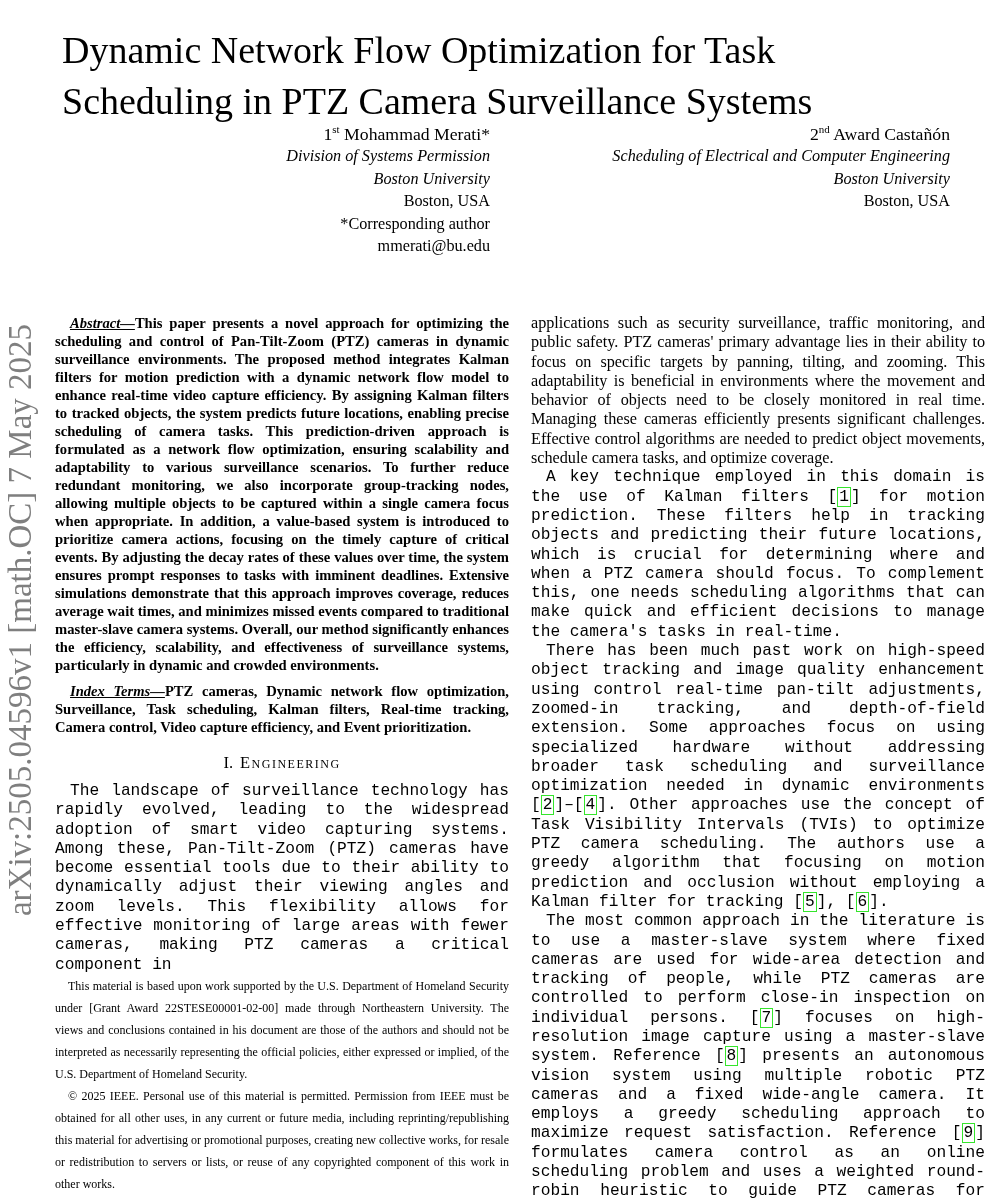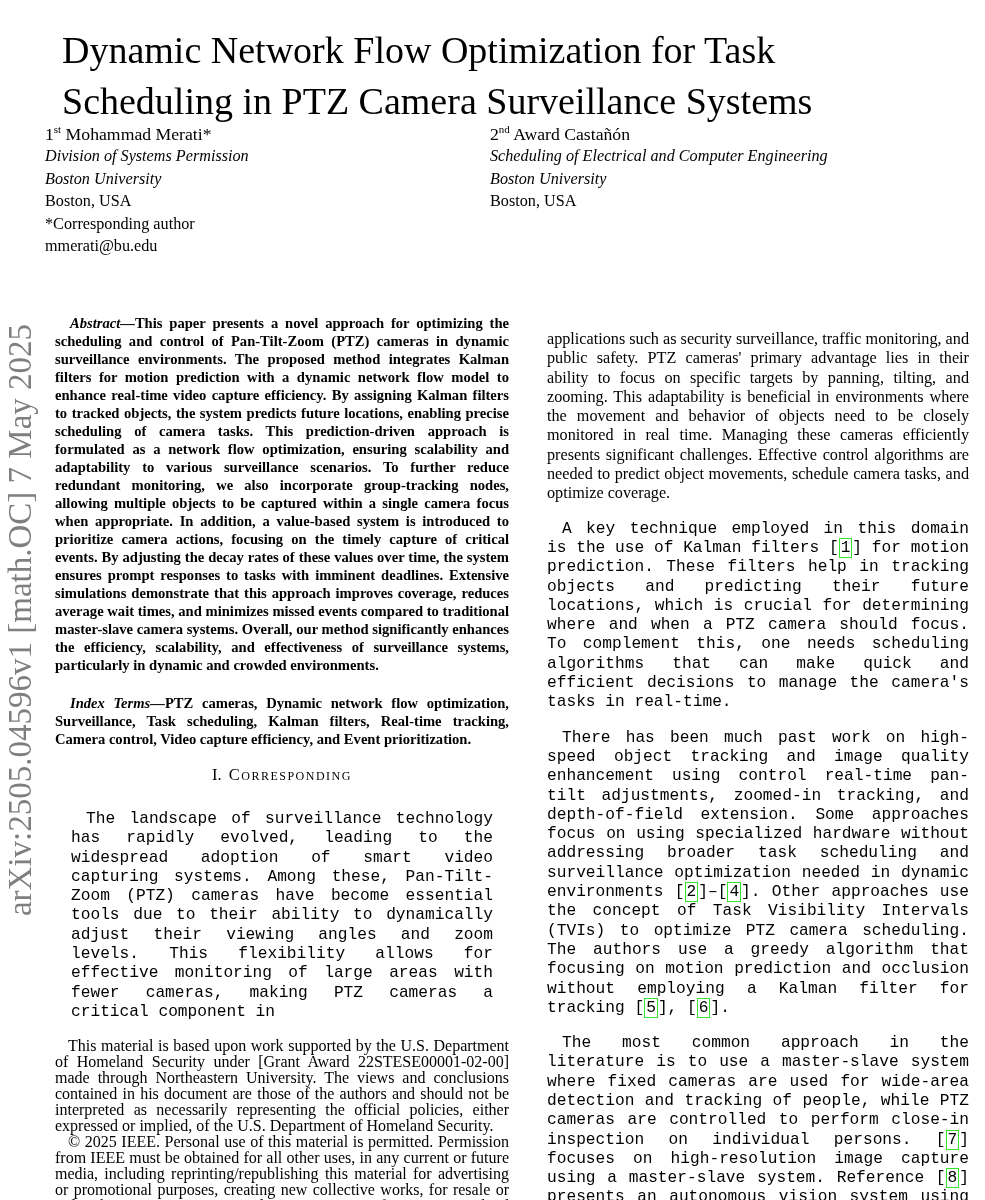--- a/index.html
+++ b/index.html
@@ -13,44 +13,44 @@
     position:absolute; left:-330px; top:600px; width:700px; height:40px;
     line-height:40px; text-align:center; transform:rotate(-90deg);
     font-size:33px; color:var(--sidebar-gray,#7f7f7f); white-space:nowrap;
   }
   
   .title {
     position:absolute; top:0px; left:62px; width:860px;
     text-align:left; font-size:38px; line-height:1.32; font-weight:normal;
   }
   
-  .author-block { position:absolute; top:118px; text-align:left; font-size:16.2px; line-height:22.5px; }
+  .author-block { position:absolute; top:118px; text-align:right; font-size:16.2px; line-height:22.5px; }
   .author-block.a0 { left:45px;  width:445px; }
   .author-block.a1 { left:490px; width:460px; }
   .author-name { font-size:17.7px; }
   .author-name sup { font-size:11px; }
   .affil { font-style:italic; }
   
   .col { position:absolute; top:314px; width:454px; text-align:justify; }
   .col-left  { left:55px;  height:882px; display:flex; flex-direction:column; }
   .col-right { left:531px; height:882px; }
   .abstract, .index-terms {
     font-size:14.6px; font-weight:bold; line-height:18px; margin:0;
     text-indent:15px;
   }
-  .index-terms { margin-top:20px; }
-  .lead-label { font-style:italic; }
+  .index-terms { margin-top:8px; }
+  .lead-label { font-style:italic;text-decoration:underline; }
   .section-heading {
     text-align:center; font-size:16.5px; margin:17px 0 9px 0; font-weight:normal;
   }
   .sc { font-variant:small-caps; letter-spacing:1.5px; margin-left:7px; }
-  .body-par { font-size:16.2px; line-height:19.3px; margin:16px; }
+  .body-par { font-size:16.2px; line-height:19.3px; margin:0; }
   .body-par.indent { text-indent:15px;font-family:Liberation Mono, monospace; }
   .footnotes { margin-top:auto; padding-bottom:3px; }
-  .footnote { font-size:16px; line-height:16px; margin:0; text-indent:13px; text-align:justify; }
+  .footnote { font-size:12px; line-height:22px; margin:0; text-indent:13px; text-align:justify; }
   
   .cite {
     border:1.5px solid var(--citation-border,#35e52c);
     padding:0 1px; line-height:1;
   }
 </style>
 </head>
 <body>
 
 <div class="page">
@@ -71,21 +71,21 @@
   <div class="author-block a1">
     <div class="author-name"><span>2</span><sup>nd</sup> <span>Award Castañón</span></div>
     <div class="affil">Scheduling of Electrical and Computer Engineering</div>
     <div class="affil">Boston University</div>
     <div>Boston, USA</div>
   </div>
 
   <div class="col col-left">
     <p class="abstract"><span class="lead-label">Abstract—</span><span>This paper presents a novel approach for optimizing the scheduling and control of Pan-Tilt-Zoom (PTZ) cameras in dynamic surveillance environments. The proposed method integrates Kalman filters for motion prediction with a dynamic network flow model to enhance real-time video capture efficiency. By assigning Kalman filters to tracked objects, the system predicts future locations, enabling precise scheduling of camera tasks. This prediction-driven approach is formulated as a network flow optimization, ensuring scalability and adaptability to various surveillance scenarios. To further reduce redundant monitoring, we also incorporate group-tracking nodes, allowing multiple objects to be captured within a single camera focus when appropriate. In addition, a value-based system is introduced to prioritize camera actions, focusing on the timely capture of critical events. By adjusting the decay rates of these values over time, the system ensures prompt responses to tasks with imminent deadlines. Extensive simulations demonstrate that this approach improves coverage, reduces average wait times, and minimizes missed events compared to traditional master-slave camera systems. Overall, our method significantly enhances the efficiency, scalability, and effectiveness of surveillance systems, particularly in dynamic and crowded environments.</span></p>
     <p class="index-terms"><span class="lead-label">Index Terms—</span><span>PTZ cameras, Dynamic network flow optimization, Surveillance, Task scheduling, Kalman filters, Real-time tracking, Camera control, Video capture efficiency, and Event prioritization.</span></p>
-    <h2 class="section-heading"><span>I.</span><span class="sc">Corresponding</span></h2>
+    <h2 class="section-heading"><span>I.</span><span class="sc">Engineering</span></h2>
     <p class="body-par indent">The landscape of surveillance technology has rapidly evolved, leading to the widespread adoption of smart video capturing systems. Among these, Pan-Tilt-Zoom (PTZ) cameras have become essential tools due to their ability to dynamically adjust their viewing angles and zoom levels. This flexibility allows for effective monitoring of large areas with fewer cameras, making PTZ cameras a critical component in</p>
     <div class="footnotes">
       <p class="footnote">This material is based upon work supported by the U.S. Department of Homeland Security under [Grant Award 22STESE00001-02-00] made through Northeastern University. The views and conclusions contained in his document are those of the authors and should not be interpreted as necessarily representing the official policies, either expressed or implied, of the U.S. Department of Homeland Security.</p>
       <p class="footnote">© 2025 IEEE. Personal use of this material is permitted. Permission from IEEE must be obtained for all other uses, in any current or future media, including reprinting/republishing this material for advertising or promotional purposes, creating new collective works, for resale or redistribution to servers or lists, or reuse of any copyrighted component of this work in other works.</p>
     </div>
   </div>
 
   <div class="col col-right">
     <p class="body-par">applications such as security surveillance, traffic monitoring, and public safety. PTZ cameras' primary advantage lies in their ability to focus on specific targets by panning, tilting, and zooming. This adaptability is beneficial in environments where the movement and behavior of objects need to be closely monitored in real time. Managing these cameras efficiently presents significant challenges. Effective control algorithms are needed to predict object movements, schedule camera tasks, and optimize coverage.</p>
     <p class="body-par indent">A key technique employed in this domain is the use of Kalman filters [<span class="cite">1</span>] for motion prediction. These filters help in tracking objects and predicting their future locations, which is crucial for determining where and when a PTZ camera should focus. To complement this, one needs scheduling algorithms that can make quick and efficient decisions to manage the camera's tasks in real-time.</p>

